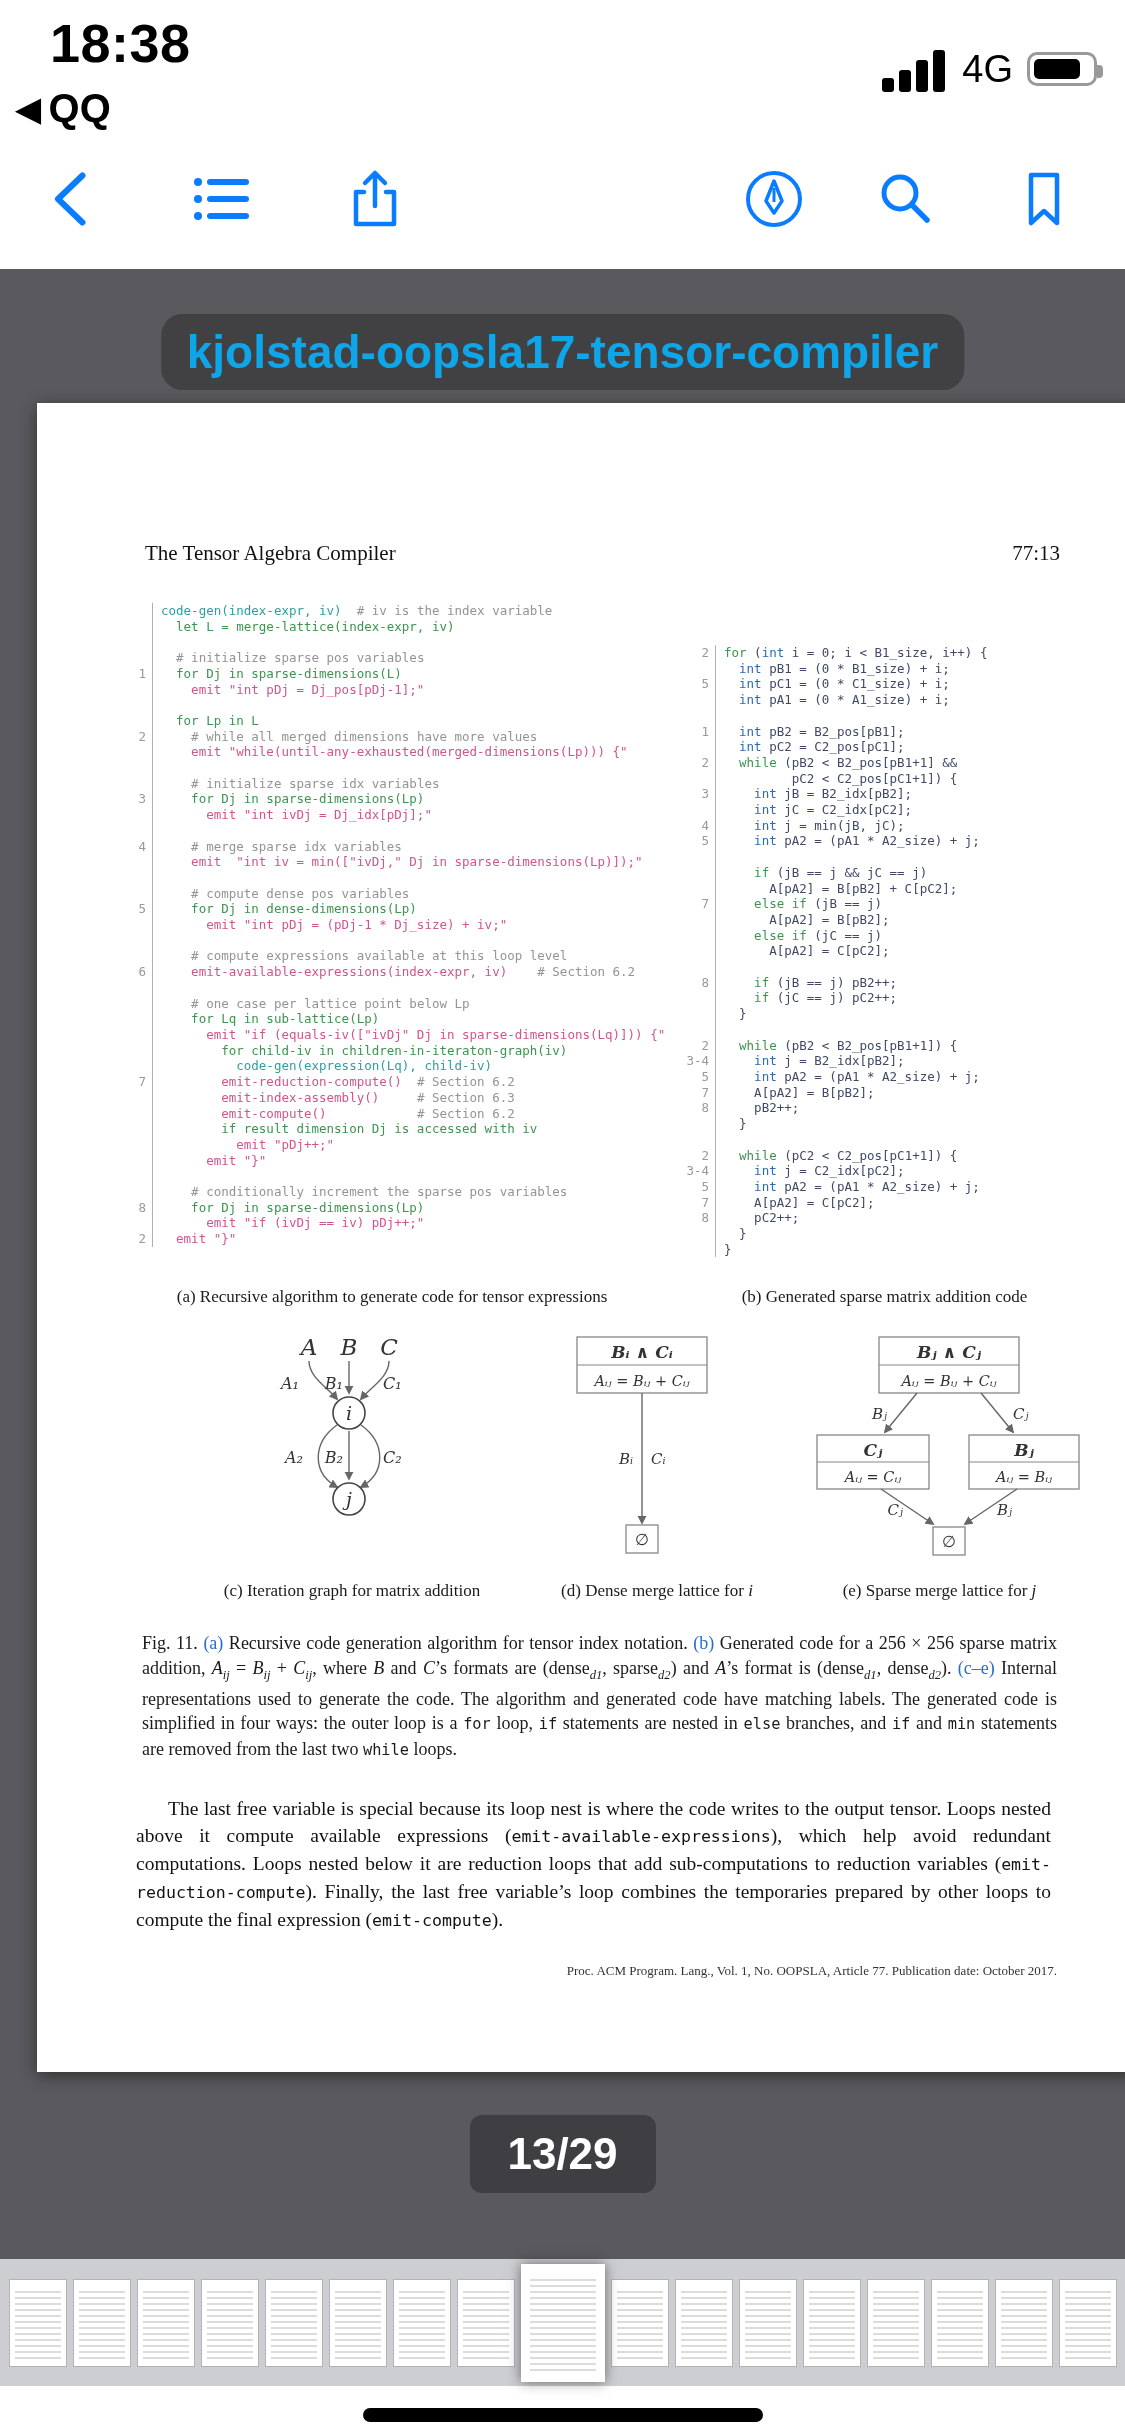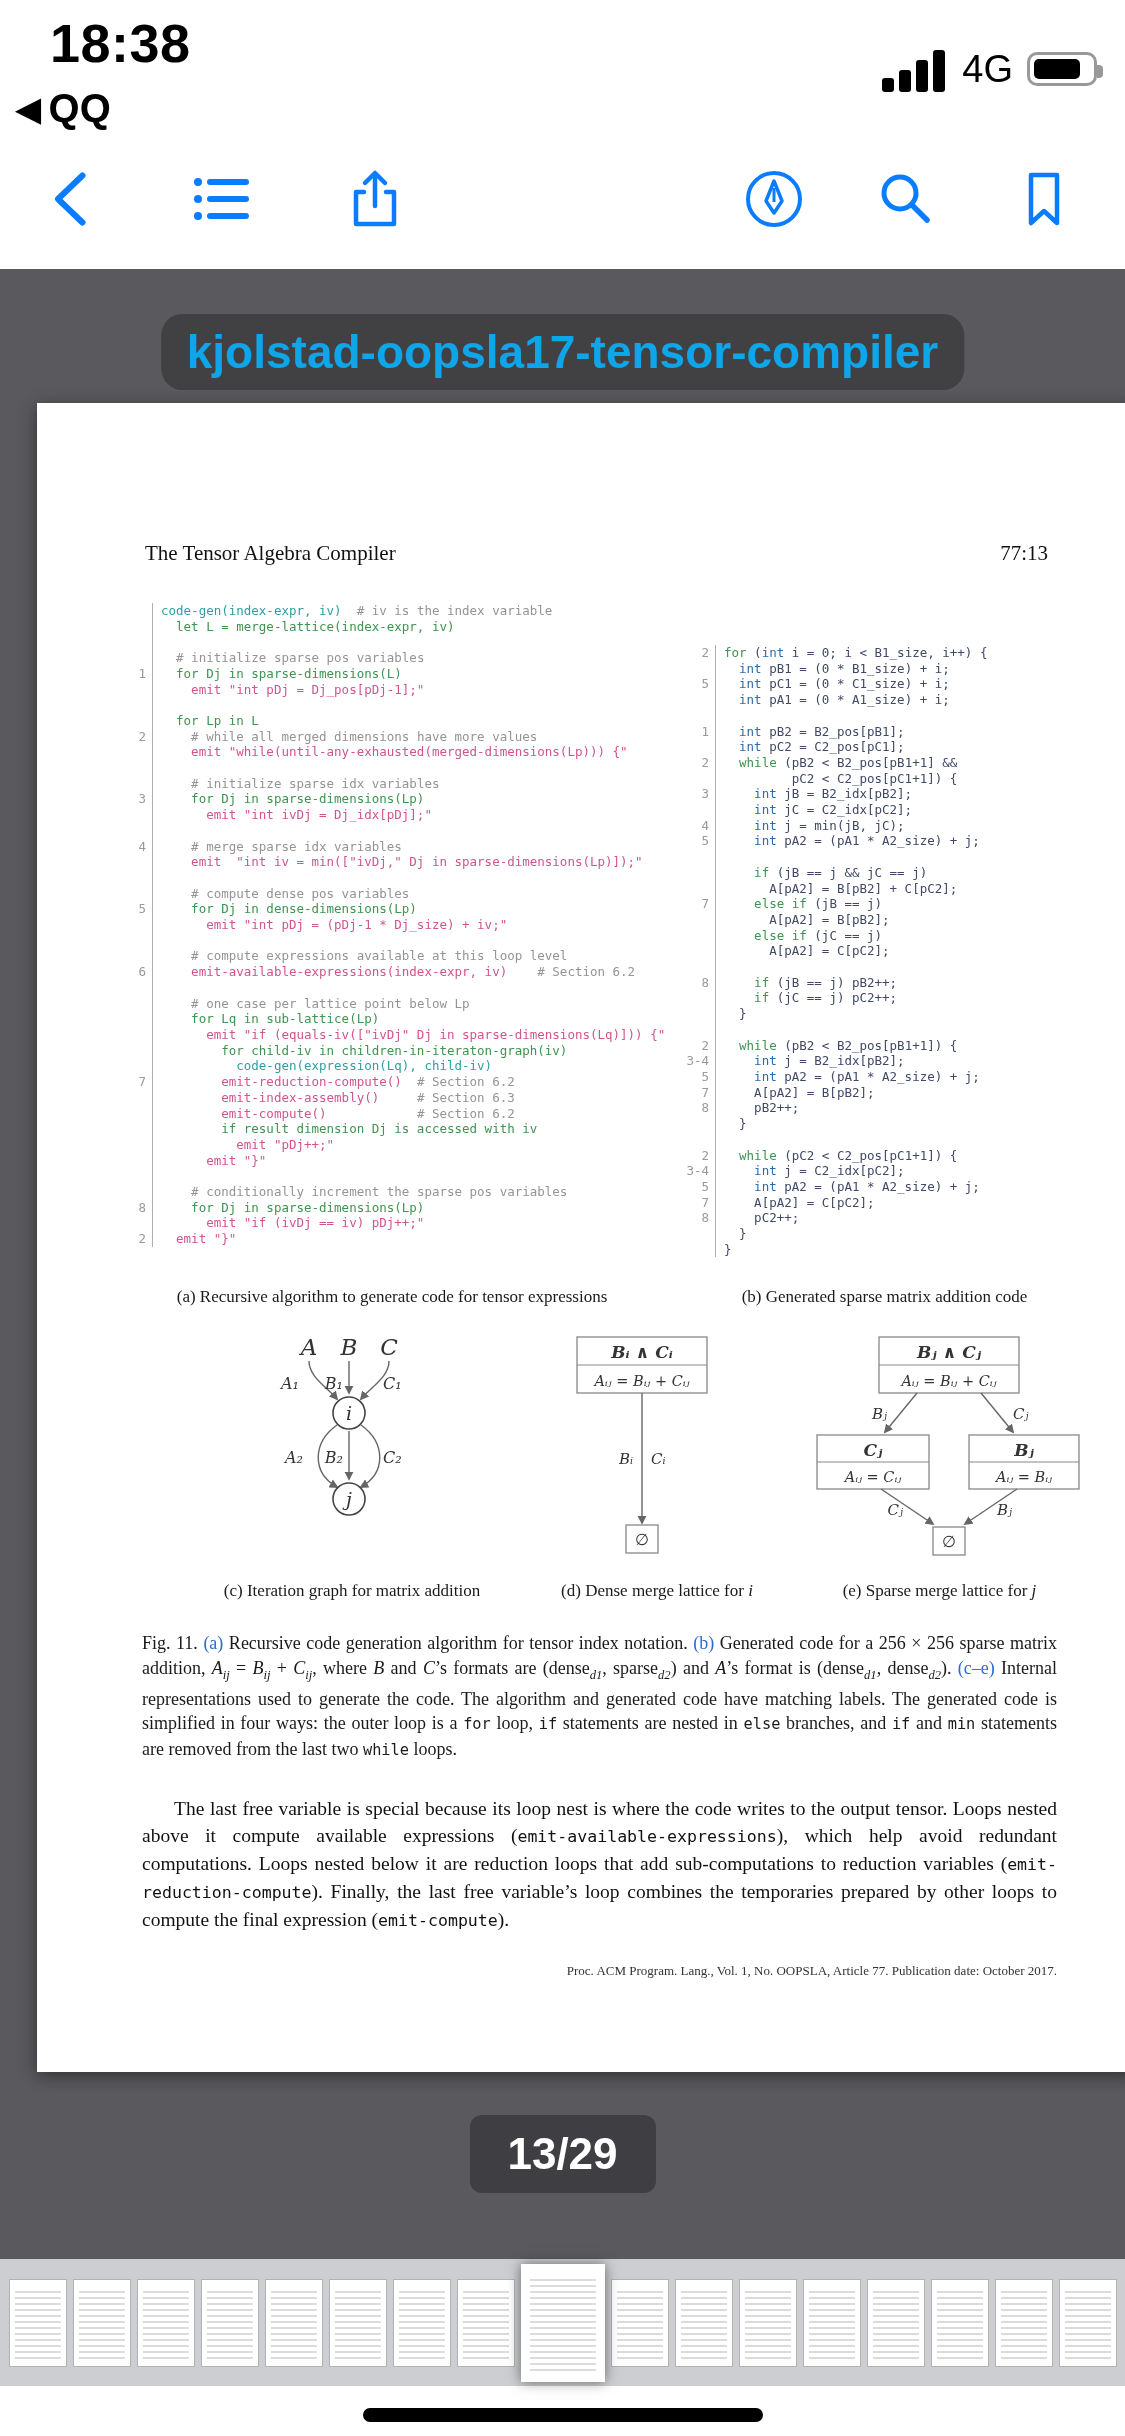--- a/index.html
+++ b/index.html
@@ -33,21 +33,21 @@
     padding:11px 26px; border-radius:21px; white-space:nowrap;
   }
 
   
   .page {
     position:absolute; left:13px; top:134px; width:1099px; height:1669px;
     background:#fff; box-shadow:0 4px 16px rgba(0,0,0,.45);
     font-family:"Liberation Serif", serif; color:#111;margin-left:24px;
   }
   .runhead-left  { position:absolute; left:108px; top:138px; font-size:21px; }
-  .runhead-right { position:absolute; right:88px; top:138px; font-size:21px; }
+  .runhead-right { position:absolute; right:76px; top:138px; font-size:21px; }
 
   .code-block { position:absolute; }
   .code-left  { left:82px;  top:200px; }
   .code-right { left:645px; top:242px; }
   .code-line { display:flex; font-family:"DejaVu Sans Mono", monospace; font-size:12.5px; line-height:15.7px; white-space:pre; }
   .ln { flex:none; width:34px; text-align:right; padding-right:6px; border-right:1.5px solid #b0b0b0; color:#999; }
   .ct { padding-left:8px; color:#555; }
   .code-right .ct { color:#3f4866; }
   .p-com  { color:#949494; }
   .p-kw   { color:#3e9450; }
@@ -75,21 +75,21 @@
   .lat-hd { font-size:17px; font-style:italic; font-weight:600; }
   .lat-eq { font-size:14.5px; font-style:italic; }
   .lat-el { font-size:15px; font-style:italic; fill:#444; }
   .empty-t { font-size:16px; }
   .g { fill:#3fae52; } .b { fill:#3b7dd8; } .t { fill:#2bbcc4; } .p { fill:#e0559e; }
   .fig-edge { stroke:#666; stroke-width:1.4; fill:none; }
   .fig-box { stroke:#888; stroke-width:1.3; fill:#fff; }
   .fig-circle { stroke:#444; stroke-width:1.6; fill:#fff; }
 
   .fig11 { position:absolute; left:105px; top:1228px; width:915px; font-size:18px; line-height:24.5px; text-align:justify; color:#1a1a1a; }
-  .body-par { position:absolute; left:105px; top:1392px; width:915px; font-size:19.5px; line-height:27px; text-align:justify; text-indent:32px; color:#111; }
+  .body-par { position:absolute; left:99px; top:1392px; width:915px; font-size:19.5px; line-height:27px; text-align:justify; text-indent:32px; color:#111; }
   .pg-footer { position:absolute; left:105px; top:1560px; width:915px; text-align:right; font-size:13px; color:#333; }
 
   .seg-plain {}
   .seg-blue { color:#2a6cd0; }
   .seg-mono { font-family:"DejaVu Sans Mono", monospace; font-size:.85em; }
   .seg-italic { font-style:italic; }
   .seg-sub { font-style:italic; font-size:.7em; vertical-align:sub; }
 
   
   .page-indicator {

